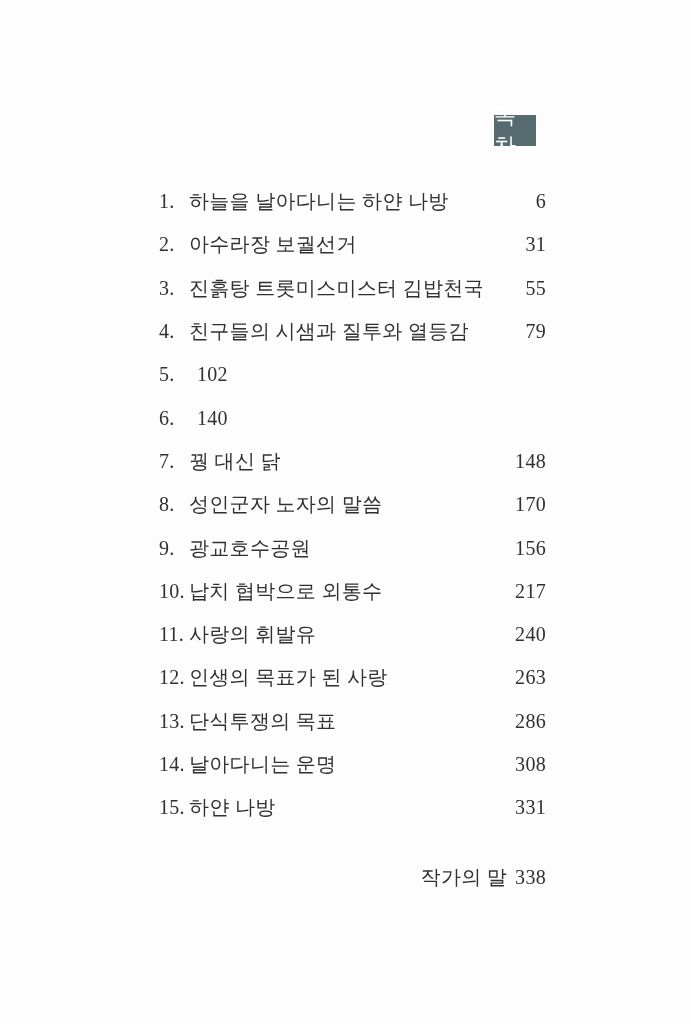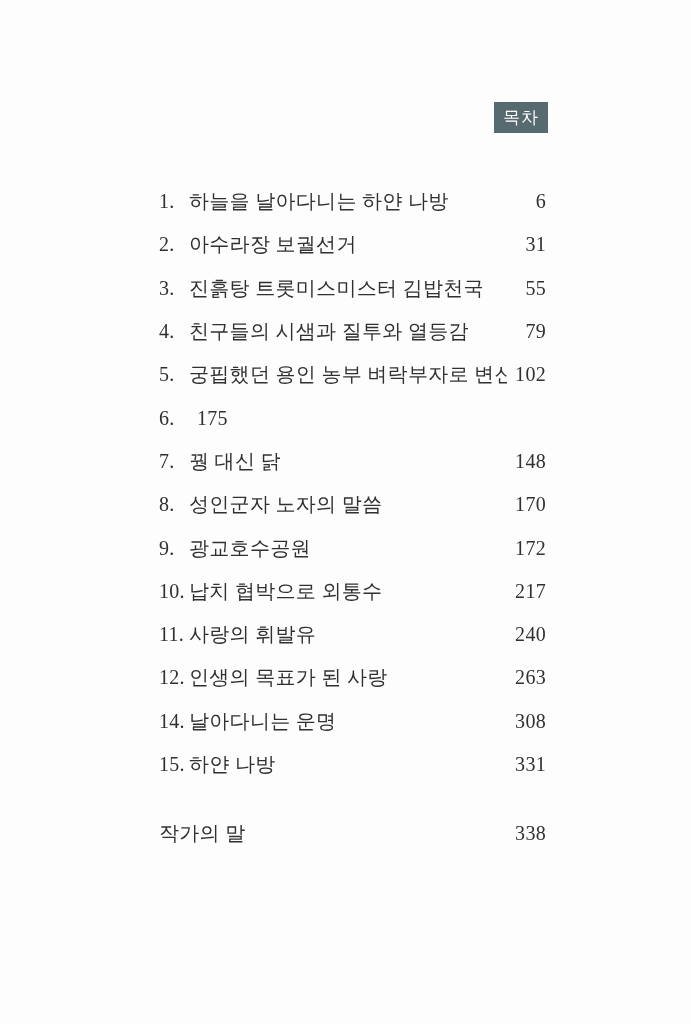--- a/index.html
+++ b/index.html
@@ -13,27 +13,27 @@
     height: 1024px;
     margin: 0 auto;
     background: #fdfdfd;
     font-family: "Liberation Serif", "DejaVu Serif", serif;
     color: #303030;
     overflow: hidden;
   }
   .title-badge {
     position: absolute;
     left: 494px;
-    top: 102px;
-    width: 54px;
+    top: 115px;
+    width: 42px;
     height: 31px;
     display: flex;
     align-items: center;
     justify-content: center;
-    font-size: 17px;
+    font-size: 22px;
     letter-spacing: 1px;
     font-weight: 500;
   }
   .toc {
     position: absolute;
     left: 159px;
     top: 180px;
     width: 387px;
   }
   .toc-row {
@@ -55,20 +55,21 @@
   .page-number {
     flex: 0 0 auto;
     text-align: right;
     padding-left: 8px;
   }
   .footer-row {
     margin-top: 26px;
   }
   .footer-row .chapter-title {
     flex: 1 1 auto;
+    text-align: right;
   }
 </style>
 </head>
 <body>
 
 <div class="page" style="background: rgb(253, 253, 253); color: rgb(48, 48, 48);">
 
   <div class="title-badge" style="background: rgb(85, 107, 112); color: rgb(255, 255, 255);">목차</div>
 
   <div class="toc">
@@ -88,56 +89,60 @@
       <span class="chapter-title">진흙탕 트롯미스미스터 김밥천국</span>
       <span class="page-number">55</span>
     </div>
     <div class="toc-row">
       <span class="chapter-number">4.</span>
       <span class="chapter-title">친구들의 시샘과 질투와 열등감</span>
       <span class="page-number">79</span>
     </div>
     <div class="toc-row">
       <span class="chapter-number">5.</span>
-      <span class="chapter-title">궁핍했던 용인 농부 벼락부자로 변신</span>
       <span class="page-number">102</span>
     </div>
     <div class="toc-row">
       <span class="chapter-number">6.</span>
-      <span class="page-number">175</span>
+      <span class="page-number">140</span>
     </div>
     <div class="toc-row">
       <span class="chapter-number">7.</span>
       <span class="chapter-title">꿩 대신 닭</span>
       <span class="page-number">148</span>
     </div>
     <div class="toc-row">
       <span class="chapter-number">8.</span>
       <span class="chapter-title">성인군자 노자의 말씀</span>
       <span class="page-number">170</span>
     </div>
     <div class="toc-row">
       <span class="chapter-number">9.</span>
       <span class="chapter-title">광교호수공원</span>
-      <span class="page-number">172</span>
+      <span class="page-number">156</span>
     </div>
     <div class="toc-row">
       <span class="chapter-number">10.</span>
       <span class="chapter-title">납치 협박으로 외통수</span>
       <span class="page-number">217</span>
     </div>
     <div class="toc-row">
       <span class="chapter-number">11.</span>
       <span class="chapter-title">사랑의 휘발유</span>
       <span class="page-number">240</span>
     </div>
     <div class="toc-row">
       <span class="chapter-number">12.</span>
       <span class="chapter-title">인생의 목표가 된 사랑</span>
       <span class="page-number">263</span>
+    </div>
+    <div class="toc-row">
+      <span class="chapter-number">13.</span>
+      <span class="chapter-title">단식투쟁의 목표</span>
+      <span class="page-number">286</span>
     </div>
     <div class="toc-row">
       <span class="chapter-number">14.</span>
       <span class="chapter-title">날아다니는 운명</span>
       <span class="page-number">308</span>
     </div>
     <div class="toc-row">
       <span class="chapter-number">15.</span>
       <span class="chapter-title">하얀 나방</span>
       <span class="page-number">331</span>

